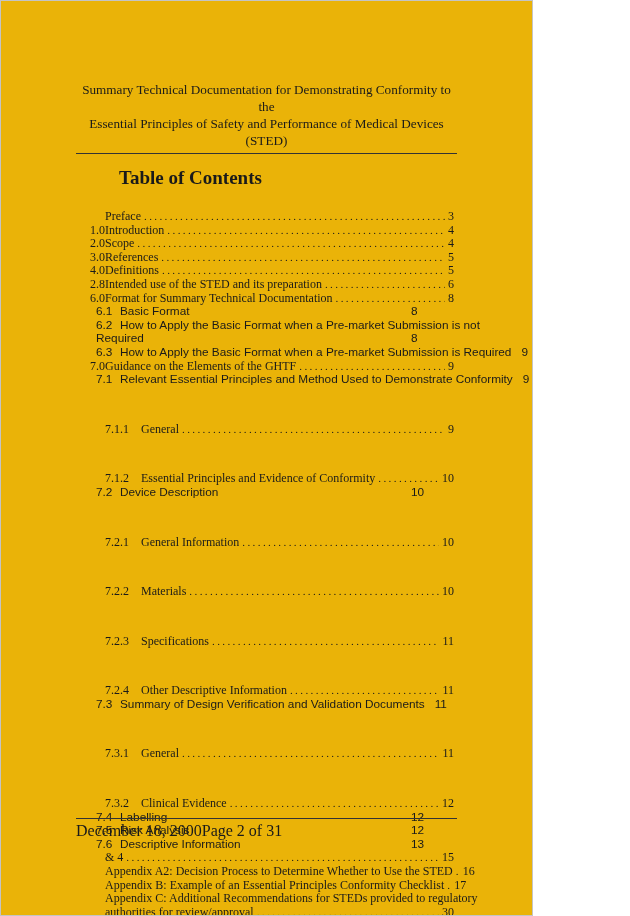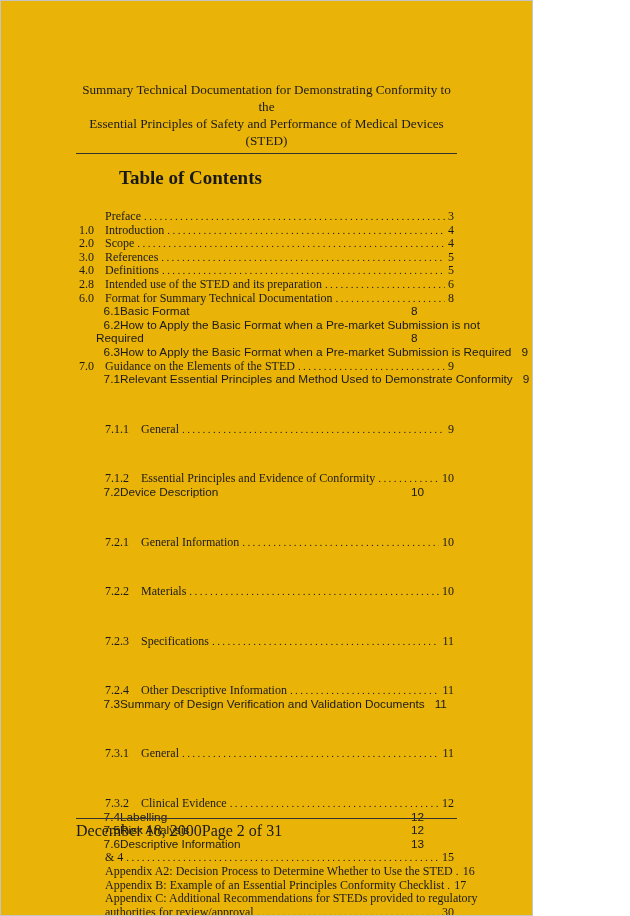--- a/index.html
+++ b/index.html
@@ -34,22 +34,22 @@
   .toc-list { font-size: 12px; }
   .entry { font-family: "Liberation Serif", serif; }
   .entry.pre, .entry.app, .entry.h3 { padding-left: 26px; }
   .entry.h2 {
     padding-left: 17px;
     font-family: "Liberation Sans", sans-serif;
     font-size: 11.8px;
   }
   .line { display: flex; align-items: baseline; line-height: 13.6px; }
   .num { flex: none; }
-  .h1 .num { width: 26px; }
-  .h2 .num { width: 24px; text-align: right; }
+  .h1 .num { width: 26px; text-align: right; }
+  .h2 .num { width: 24px; }
   .h3 .num { width: 36px; margin-top: 36px; }
   .txt { flex: none; white-space: pre; }
   .leader {
     flex: 1 1 auto;
     overflow: hidden;
     white-space: nowrap;
     margin: 0 3px;
     min-width: 4px;
   }
   .leader::after {
@@ -165,21 +165,21 @@
           <div class="line">
             <span class="num">6.3</span>
             <span class="txt">How to Apply the Basic Format when a Pre-market Submission is Required</span>
             <span class="leader"></span>
             <span class="pg">9</span>
           </div>
         </div>
         <div class="entry h1">
           <div class="line">
             <span class="num">7.0</span>
-            <span class="txt">Guidance on the Elements of the STED</span>
+            <span class="txt">Guidance on the Elements of the GHTF</span>
             <span class="leader"></span>
             <span class="pg">9</span>
           </div>
         </div>
         <div class="entry h2">
           <div class="line">
             <span class="num">7.1</span>
             <span class="txt">Relevant Essential Principles and Method Used to Demonstrate Conformity</span>
             <span class="leader"></span>
             <span class="pg">9</span>

